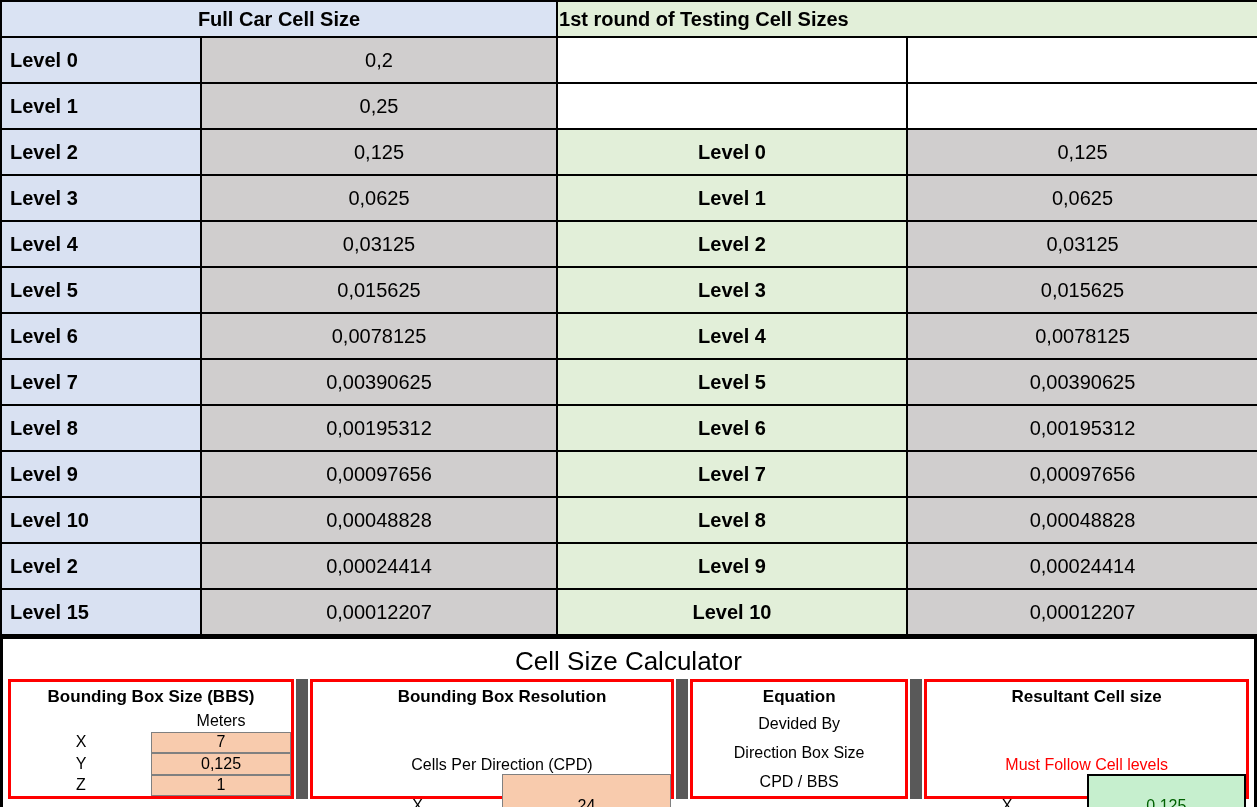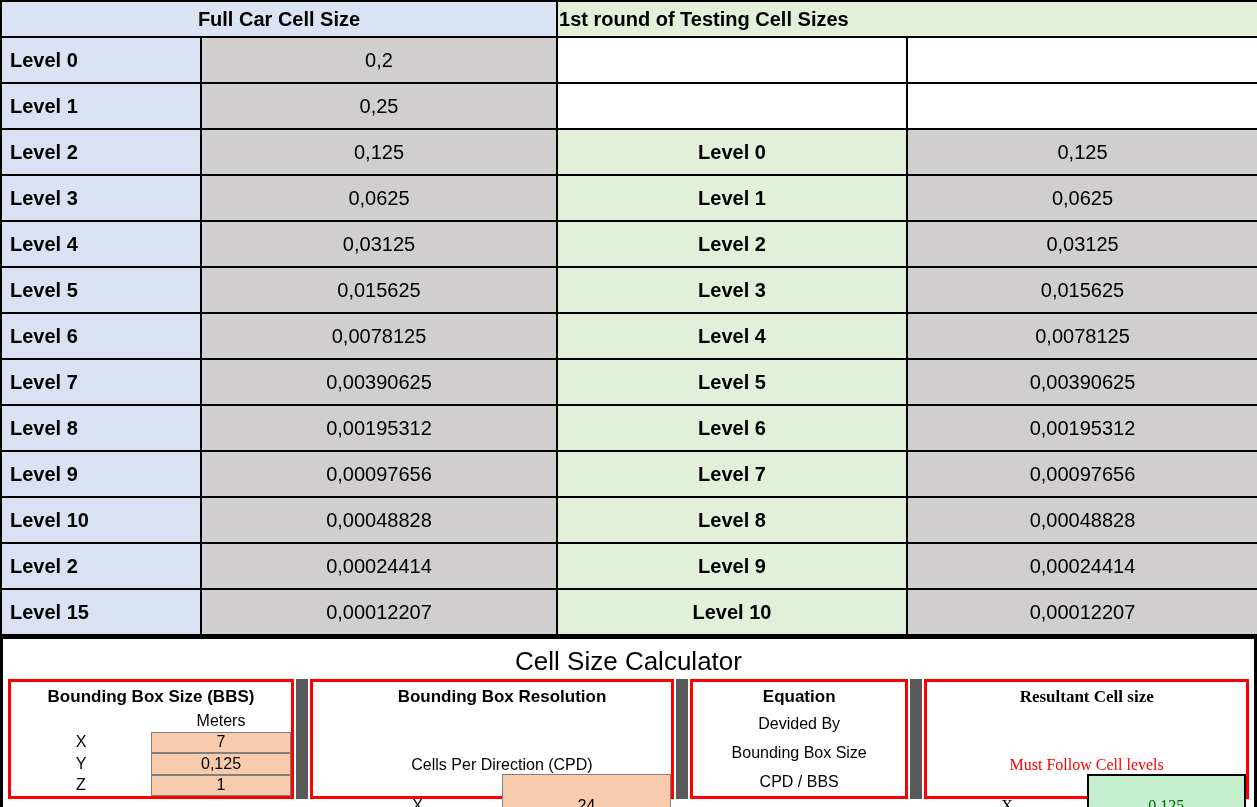--- a/index.html
+++ b/index.html
@@ -65,21 +65,21 @@
   }
   .box {
     border: 3px solid var(--alert-red,#ff0000);
     background: #fff;
     display: flex;
     flex-direction: column;
   }
   .box-bbs    { flex: 29 1 0; }
   .box-res    { flex: 35 1 0; padding-left: 20px; }
   .box-eq     { flex: 22 1 0; }
-  .box-result { flex: 33 1 0; font-family: Liberation Serif, serif; }
+  .box-result { flex: 33 1 0; }
 
   .box-title {
     height: 28px;
     line-height: 30px;
     text-align: center;
     font-weight: bold;
     font-size: 17px;
     white-space: nowrap;
   }
   .grid2 {
@@ -253,21 +253,21 @@
           <div class="c">Z</div>
           <div class="c orange">8</div>
         </div>
       </div>
 
       <div class="sep"></div>
 
       <div class="box box-eq">
         <div class="box-title">Equation</div>
         <div class="eq-line">Devided By</div>
-        <div class="eq-line">Bounding Box Size</div>
+        <div class="eq-line">Direction Box Size</div>
         <div class="eq-line">CPD / BBS</div>
       </div>
 
       <div class="sep"></div>
 
       <div class="box box-result">
         <div class="box-title">Resultant Cell size</div>
         <div class="grid2">
           <div class="c span2 red-note">Must Follow Cell levels</div>
           <div class="c">X</div>

